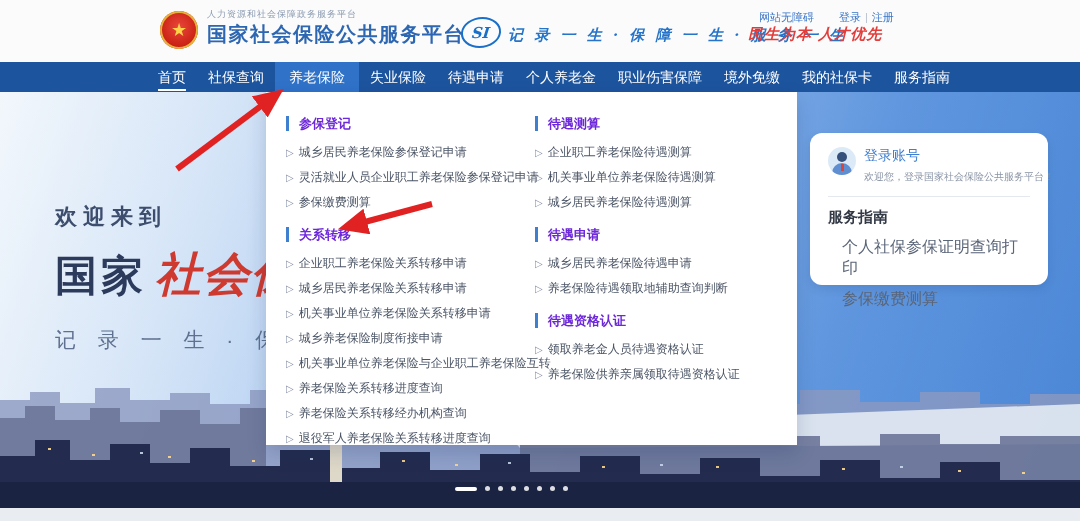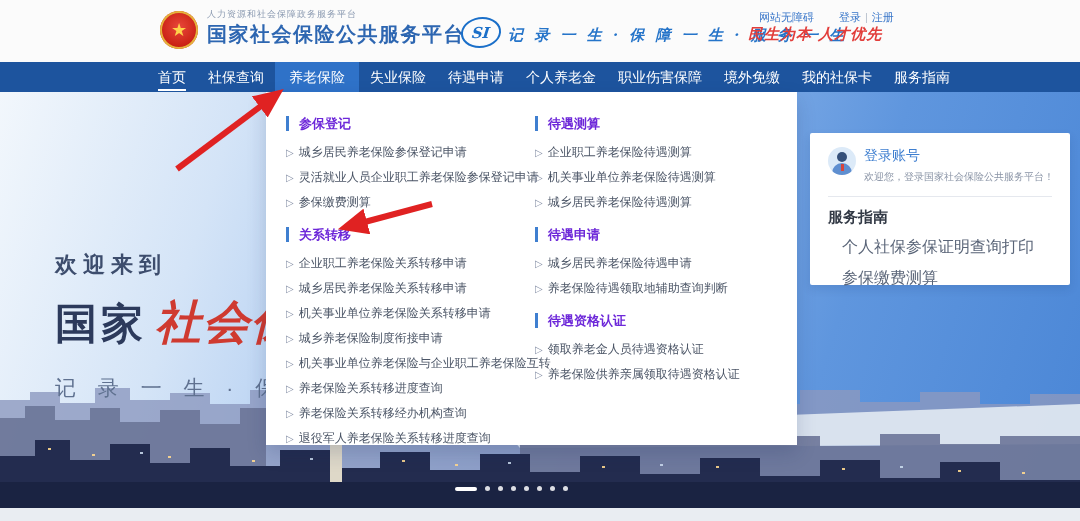--- a/index.html
+++ b/index.html
@@ -9,21 +9,21 @@
     font-family:"Liberation Sans",sans-serif;
     -webkit-font-smoothing:antialiased;
   }
   
   .hero{
     position:absolute;left:0;top:92px;width:1080px;height:416px;
     background:linear-gradient(108deg,#f2f7fc 0%,#d4e4f7 20%,#9ec1ee 45%,#5f96de 75%,#4a86d6 100%);
     overflow:hidden;z-index:1;
   }
   .skyline{position:absolute;left:0;bottom:0;width:1080px;height:160px;display:block;}
-  .hero-text{position:absolute;left:55px;top:110px;z-index:2;margin-top:48px;}
+  .hero-text{position:absolute;left:55px;top:110px;z-index:2;}
   .ht-1{font-size:22px;font-weight:bold;color:#3d4d6d;letter-spacing:6px;}
   .ht-2{margin-top:12px;white-space:nowrap;}
   .ht-2 .dark{font-size:42px;font-weight:bold;color:#2c3a5c;letter-spacing:4px;}
   .ht-2 .red{font-family:"DejaVu Serif",serif;font-style:italic;font-weight:bold;
              font-size:46px;color:#cf3a30;margin-left:8px;letter-spacing:2px;}
   .ht-3{margin-top:20px;font-size:21px;color:#5f7190;letter-spacing:8px;white-space:nowrap;}
   .carousel{position:absolute;left:455px;top:394px;display:flex;align-items:center;gap:8px;z-index:3;}
   .dot{width:5px;height:5px;border-radius:50%;background:rgba(255,255,255,.85);cursor:pointer;}
   .dot.active{width:22px;height:4px;border-radius:2px;background:#ffffff;}
   
@@ -60,22 +60,22 @@
     padding:18px 0 0 20px;}
   .dd-col1{width:249px;}
   .dd-col2{flex:1;}
   .sec-title{font-size:13px;font-weight:bold;color:#6d28d9;border-left:3px solid #3f7fd0;
     padding-left:10px;line-height:15px;margin:6px 0 13px 0;}
   .sec-title.later{margin-top:16px;}
   .dd-item{font-size:12px;color:#4b5566;line-height:16px;margin-bottom:8px;cursor:pointer;
     white-space:nowrap;}
   .dd-item .mk{color:#8892a8;font-size:10px;margin-right:5px;}
   
-  .side-panel{position:absolute;left:810px;top:133px;width:260px;height:152px;background:#ffffff;
-    border-radius:2px;box-shadow:0 4px 10px rgba(20,40,90,.12);z-index:10;box-sizing:border-box;
+  .side-panel{position:absolute;left:810px;top:133px;width:238px;height:152px;background:#ffffff;
+    border-radius:12px;box-shadow:0 4px 10px rgba(20,40,90,.12);z-index:10;box-sizing:border-box;
     padding:14px 18px 0 18px;}
   .sp-row{display:flex;}
   .avatar{width:28px;height:28px;border-radius:50%;background:#dceaf8;position:relative;overflow:hidden;flex:none;}
   .avatar .head{position:absolute;left:9px;top:5px;width:10px;height:10px;border-radius:50%;background:#35507a;}
   .avatar .body{position:absolute;left:4px;top:16px;width:20px;height:14px;border-radius:10px 10px 0 0;background:#5f8fd0;}
   .avatar .tie{position:absolute;left:13px;top:17px;width:3px;height:7px;background:#d8453c;}
   .sp-txt{margin-left:8px;}
   .sp-login{font-size:14px;color:#3f7fd0;cursor:pointer;}
   .sp-welcome{font-size:10px;color:#8a94a6;margin-top:5px;white-space:nowrap;}
   .sp-div{border-top:1px solid #e5e8ee;margin:12px 0 11px 0;}

